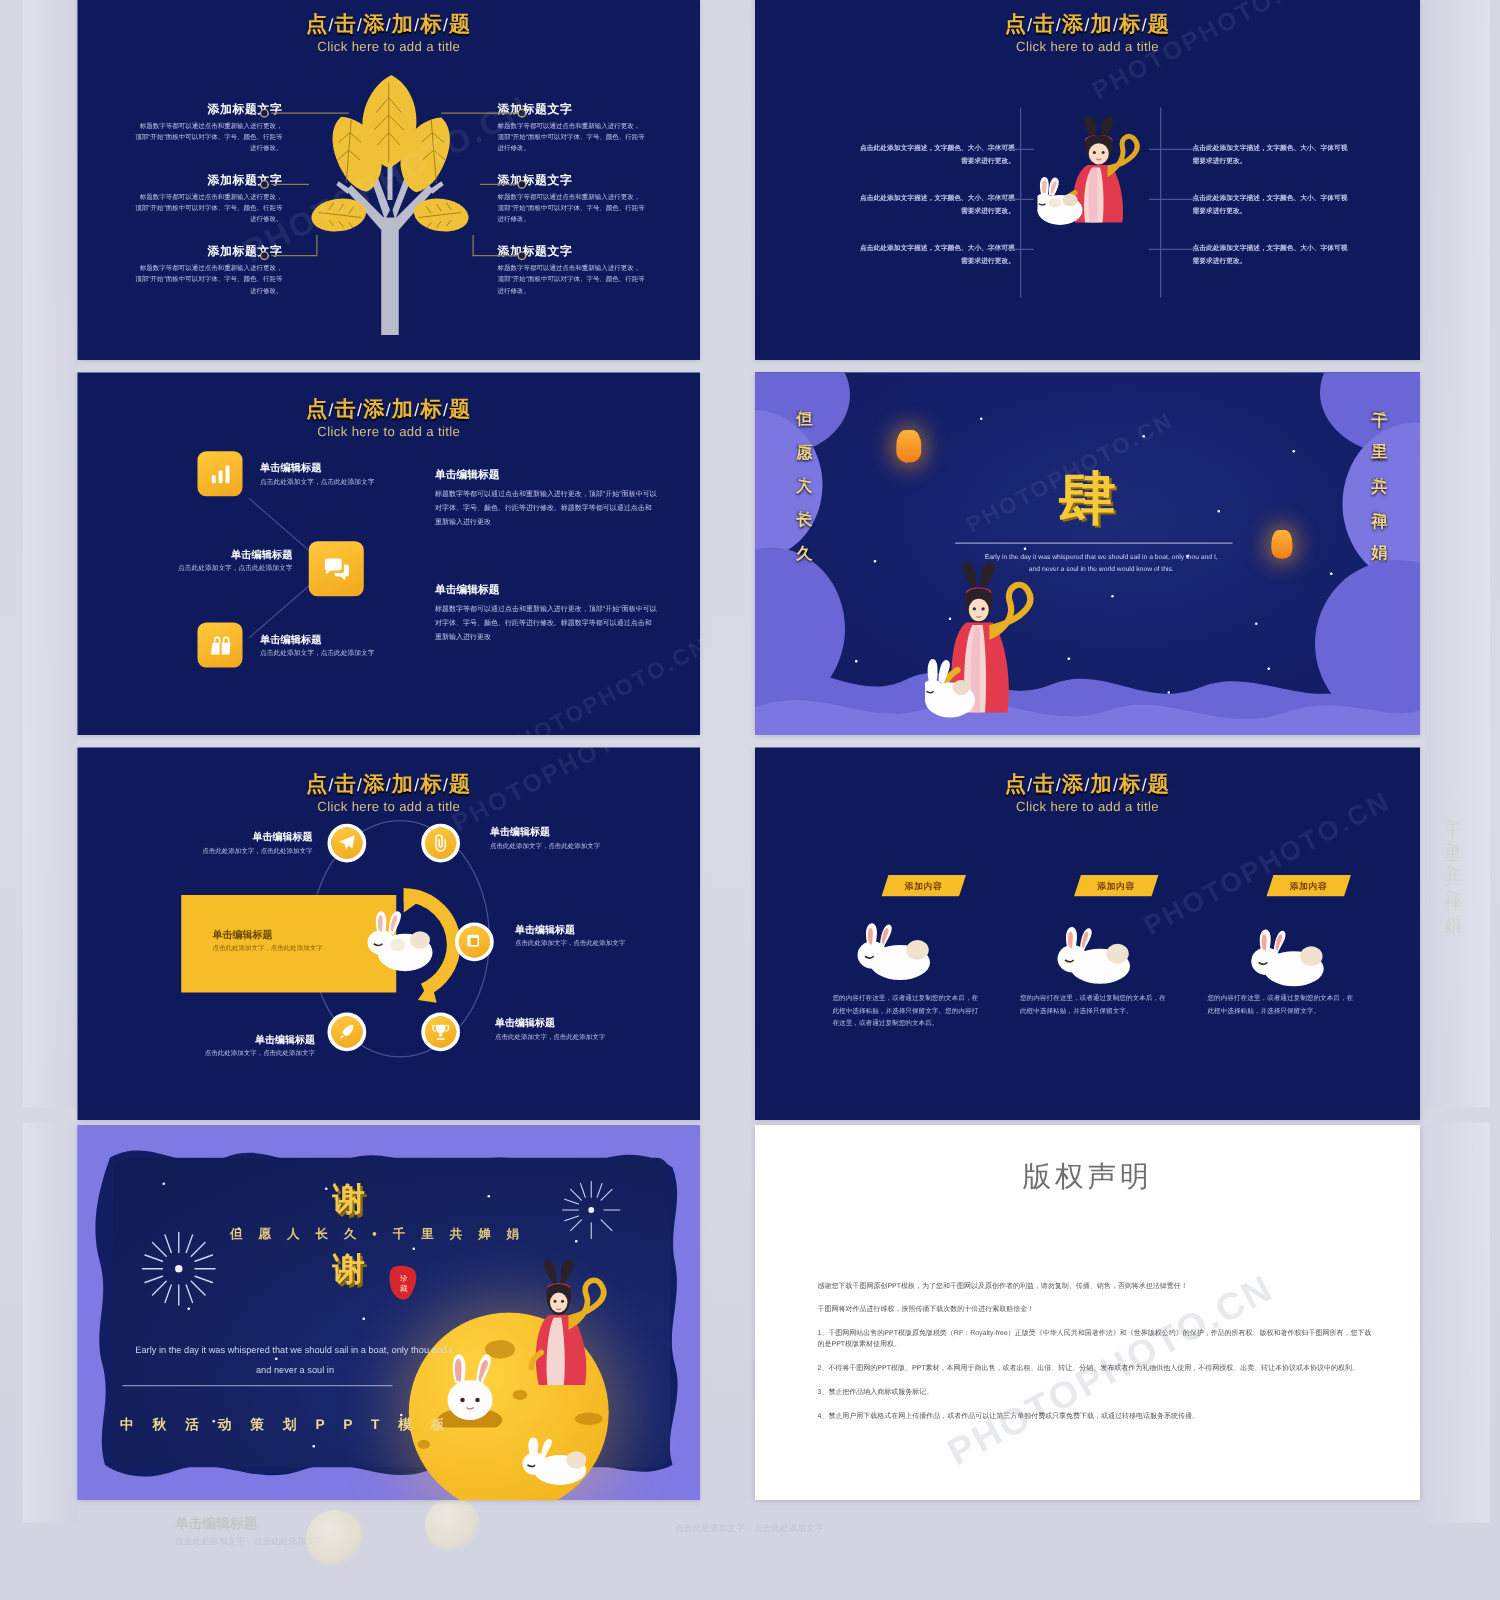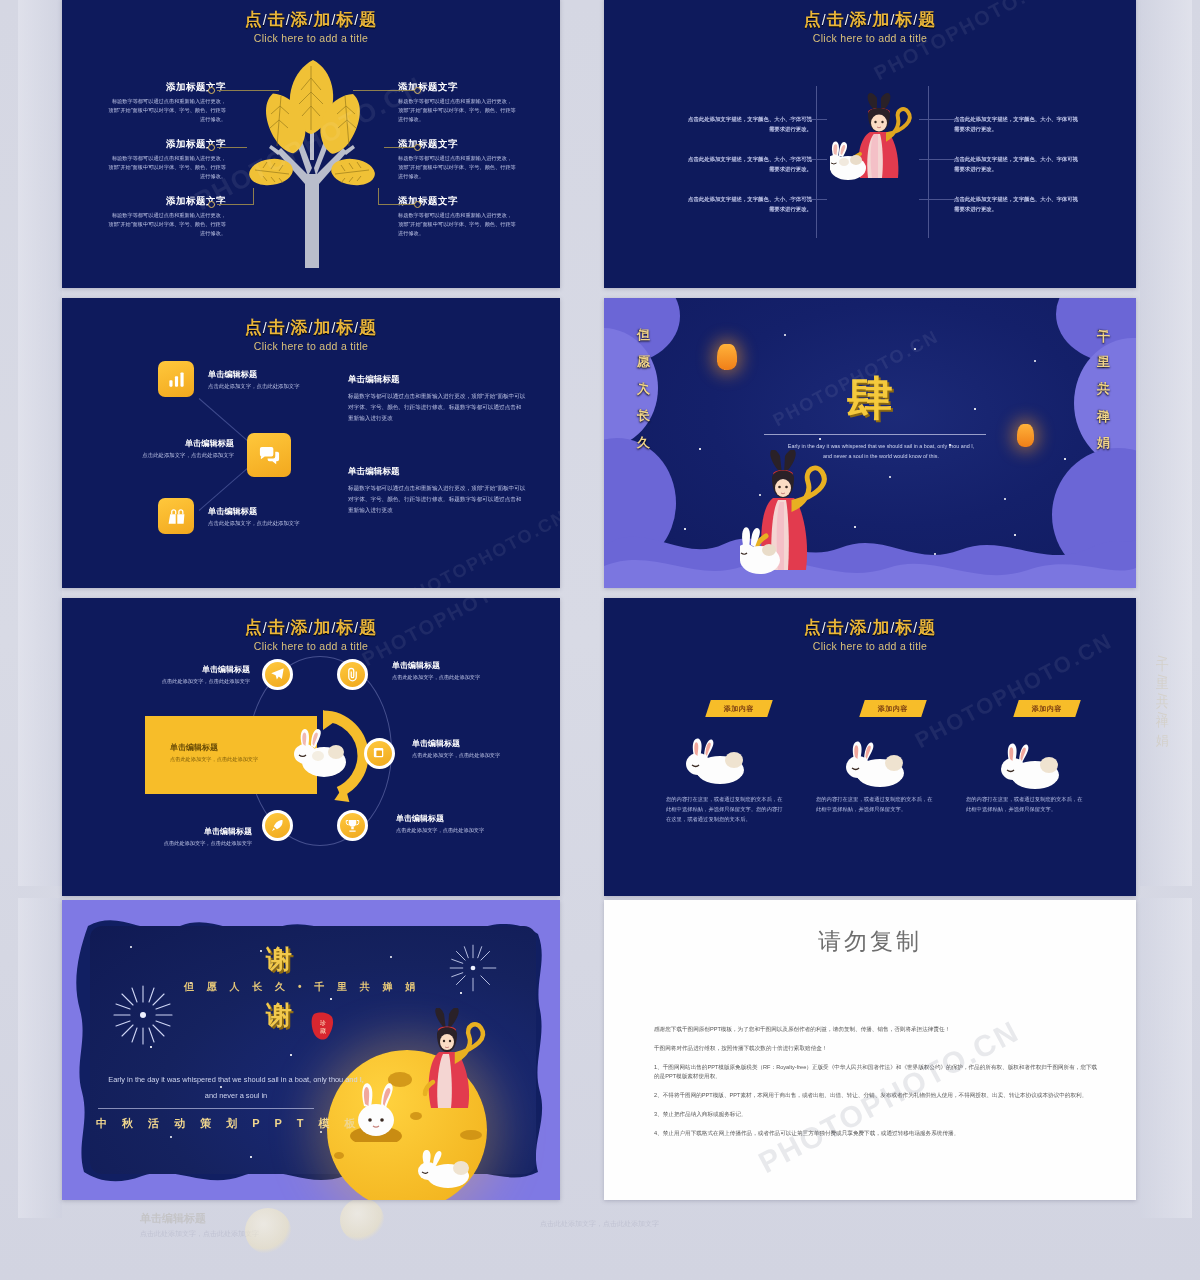--- a/index.html
+++ b/index.html
@@ -105,21 +105,21 @@
      display:flex; align-items:center; justify-content:center;
      transform: skewX(-18deg); }
   .tag span { font-size:7px; font-weight:bold; color:#7a3d12; transform: skewX(18deg); letter-spacing:.5px;}
   .r3-p { position:absolute; width:118px; font-size:5.3px; color:#b8c0e6; line-height:1.9; }
 
   
   .thk-cn { position:absolute; color:#f2c94c; font-size:26px; font-weight:bold;
      text-shadow:2px 2px 0 #8d6a12; }
   .thk-sub { position:absolute; color:#e6c879; font-size:10px; letter-spacing:5px; font-weight:bold;}
   .thk-en  { position:absolute; color:#cfd5ef; font-size:7.4px; line-height:2.1; text-align:center; width:260px;}
-  .thk-bar { position:absolute; color:#f0d68e; font-size:11px; letter-spacing:6px; font-weight:bold; }
+  .thk-bar { position:absolute; color:#f0d68e; font-size:11px; letter-spacing:6px; font-weight:bold;margin-top:16px; }
   .spark { position:absolute; }
   .moon { position:absolute; border-radius:50%;
      background: radial-gradient(circle at 35% 30%, #ffd23f, #f0ae18);
      box-shadow: 0 0 45px 14px rgba(255,190,60,.28); }
   .crater { position:absolute; background:#c98c12; border-radius:50%; opacity:.8;}
 
   
   .cp { position:absolute; inset:0; background:#fefefe; }
   .cp h1 { position:absolute; left:0; right:0; text-align:center; top:26px;
      font-size:23px; color:#6f6f6f; font-weight:normal; letter-spacing:3px;}
@@ -675,21 +675,21 @@
     <div class="thk-cn" style="left:204px; top:42px;">谢</div>
     <div class="thk-cn" style="left:204px; top:98px;">谢</div>
     <div class="thk-sub" style="left:122px; top:80px;">但 愿 人 长 久 • 千 里 共 婵 娟</div>
     <div class="thk-en" style="left:44px; top:172px;">Early in the day it was whispered that we should sail in a boat, only thou and I, and never a soul in</div>
     <div style="position:absolute; left:36px; top:208px; width:216px; height:1px; background:#b9bde0; opacity:.7;"></div>
     <div class="thk-bar" style="left:34px; top:216px;">中 秋 活 动 策 划 P P T 模 板</div>
   </div>
 
   <div class="slide" style="left:604px; top:900px; width:532px; height:300px; background:#fff;">
     <div class="cp">
-      <h1>请勿复制</h1>
+      <h1>版权声明</h1>
       <div class="body">
         <p>感谢您下载千图网原创PPT模板，为了您和千图网以及原创作者的利益，请勿复制、传播、销售，否则将承担法律责任！</p>
         <p>千图网将对作品进行维权，按照传播下载次数的十倍进行索取赔偿金！</p>
         <p>1、千图网网站出售的PPT模版原免版税类（RF：Royalty-free）正版受《中华人民共和国著作法》和《世界版权公约》的保护，作品的所有权、版权和著作权归千图网所有，您下载的是PPT模版素材使用权。</p>
         <p>2、不得将千图网的PPT模版、PPT素材，本网用于商出售，或者出租、出借、转让、分销、发布或者作为礼物供他人使用，不得网授权、出卖、转让本协议或本协议中的权利。</p>
         <p>3、禁止把作品纳入商标或服务标记。</p>
         <p>4、禁止用户用下载格式在网上传播作品，或者作品可以让第三方单独付费或只享免费下载，或通过转移电话服务系统传播。</p>
       </div>
       <div class="wm dark" style="left:140px; top:180px; font-size:30px;">PHOTOPHOTO.CN</div>
     </div>

